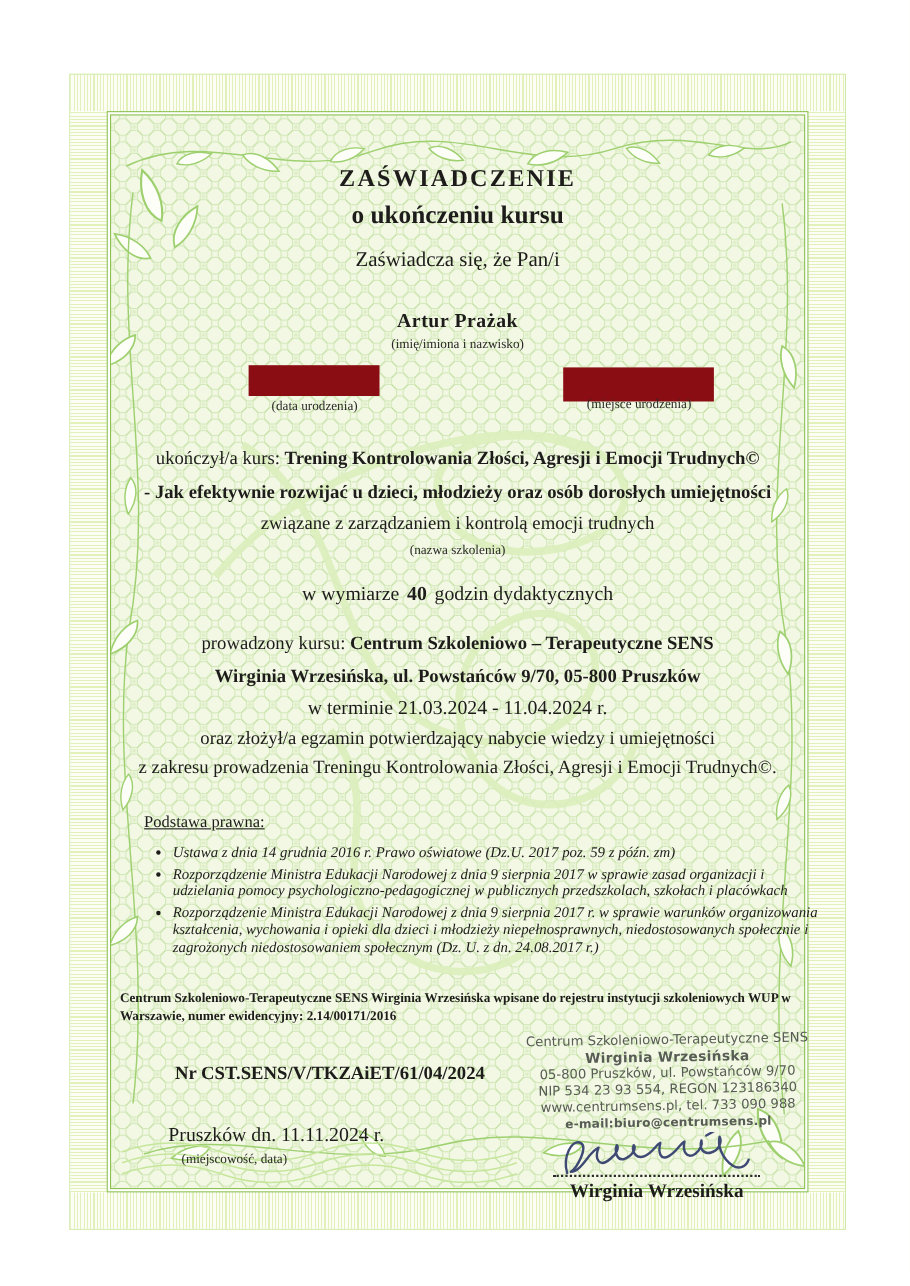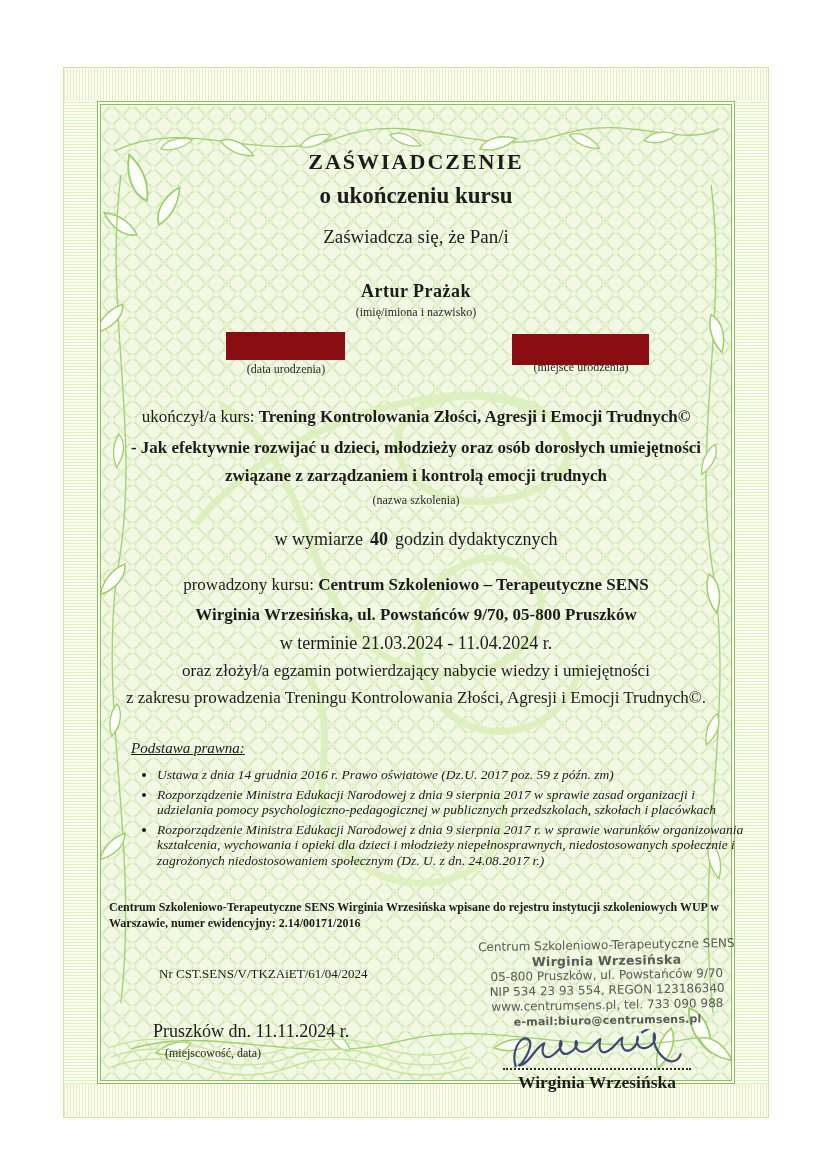--- a/index.html
+++ b/index.html
@@ -39,44 +39,44 @@
   .small-cap{font-size:12px;color:#2a2926;}
   .name-cap{top:200px;}
 
   .redact{position:absolute;background:#8a0d13;}
   .redact-date{left:125px;top:227px;width:119px;height:28px;}
   .redact-place{left:411px;top:229px;width:137px;height:31px;}
   .cap-date{left:95px;top:257px;width:180px;text-align:center;}
   .cap-place{left:396px;top:255px;width:168px;text-align:center;}
 
   .body-line{font-size:17px;}
-  .crs1{top:302px;} .crs2{top:333px;font-weight:bold;} .crs3{top:361px;font-weight:bold;}
+  .crs1{top:302px;} .crs2{top:333px;font-weight:bold;} .crs3{top:361px;font-weight:normal;}
   .crs-cap{top:388px;}
   .hours{top:424px;font-size:18px;}
   .hours b{margin:0 7px;}
   .prov1{top:470px;font-size:17px;}
   .prov2{top:500px;font-size:17px;font-weight:bold;}
   .term{top:528px;font-size:18px;}
   .exam1{top:556px;font-size:17px;}
   .exam2{top:583px;font-size:17px;}
 
-  .legal-h{left:30px;top:635px;font-size:15px;text-decoration:underline;font-style:italic;}
+  .legal-h{left:30px;top:635px;font-size:15px;text-decoration:underline;}
   .legal-list{position:absolute;left:30px;top:662px;width:592px;margin:0;padding:0 0 0 26px;
         font-style:italic;font-size:13.5px;line-height:15.5px;}
   .legal-list li{margin-bottom:4px;}
 
   .registry{left:8px;top:794px;width:628px;font-weight:bold;font-size:12px;line-height:16px;}
 
   .stamp{left:372px;top:833px;width:268px;text-align:center;color:#575c54;
         font-family:"DejaVu Sans","Liberation Sans",sans-serif;
         font-size:12px;line-height:15px;transform:rotate(-1deg);}
   .stamp .b{font-weight:bold;font-size:12.5px;letter-spacing:.3px;}
   .stamp .s{font-size:11px;font-weight:bold;letter-spacing:.2px;}
 
-  .cert-no{left:58px;top:861px;font-size:13px;font-weight:normal;text-align:center;}
+  .cert-no{left:58px;top:861px;font-size:17px;font-weight:bold;text-align:center;}
   .place-date{left:52px;top:916px;font-size:18px;}
   .pd-cap{left:64px;top:941px;}
 
   .sig-scribble{left:398px;top:924px;width:196px;height:44px;}
   .sig-line{left:402px;top:963px;width:188px;border-top:2px dotted #2b2b2b;height:0;}
   .sig-name{left:388px;top:967px;width:216px;text-align:center;font-weight:bold;font-size:17.5px;}
 </style>
 </head>
 <body>
 

